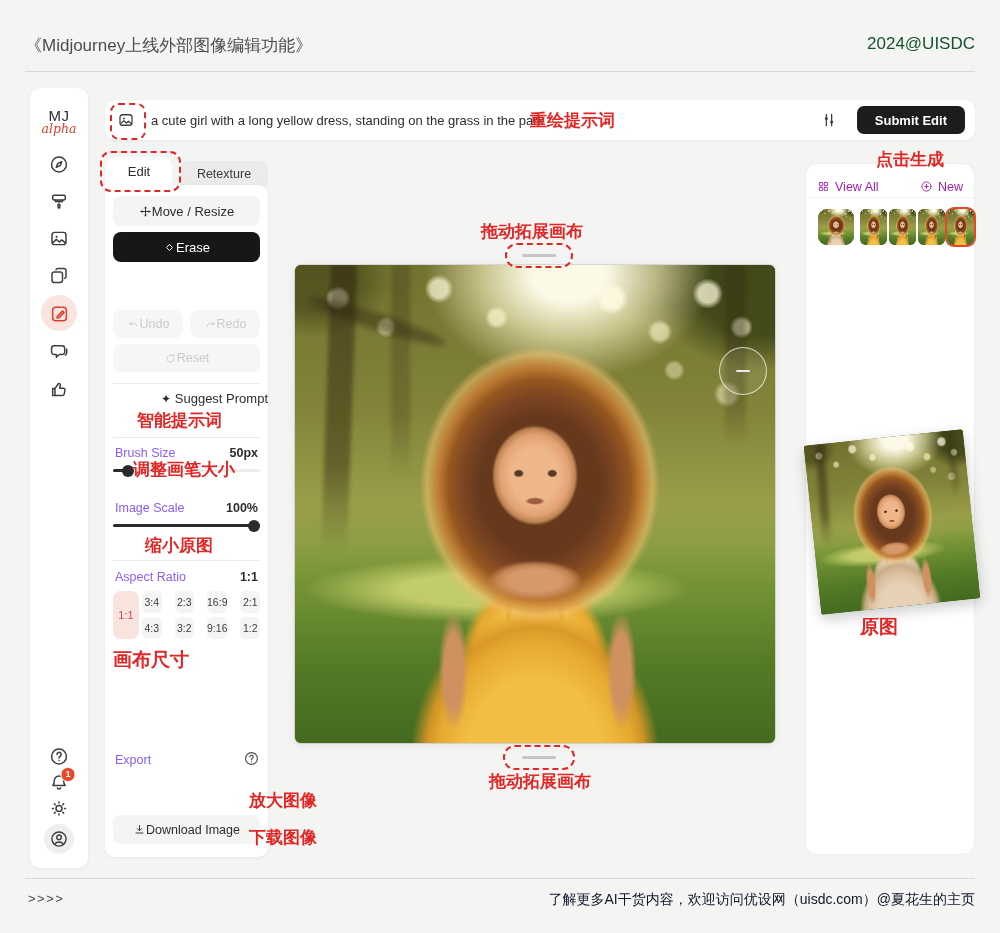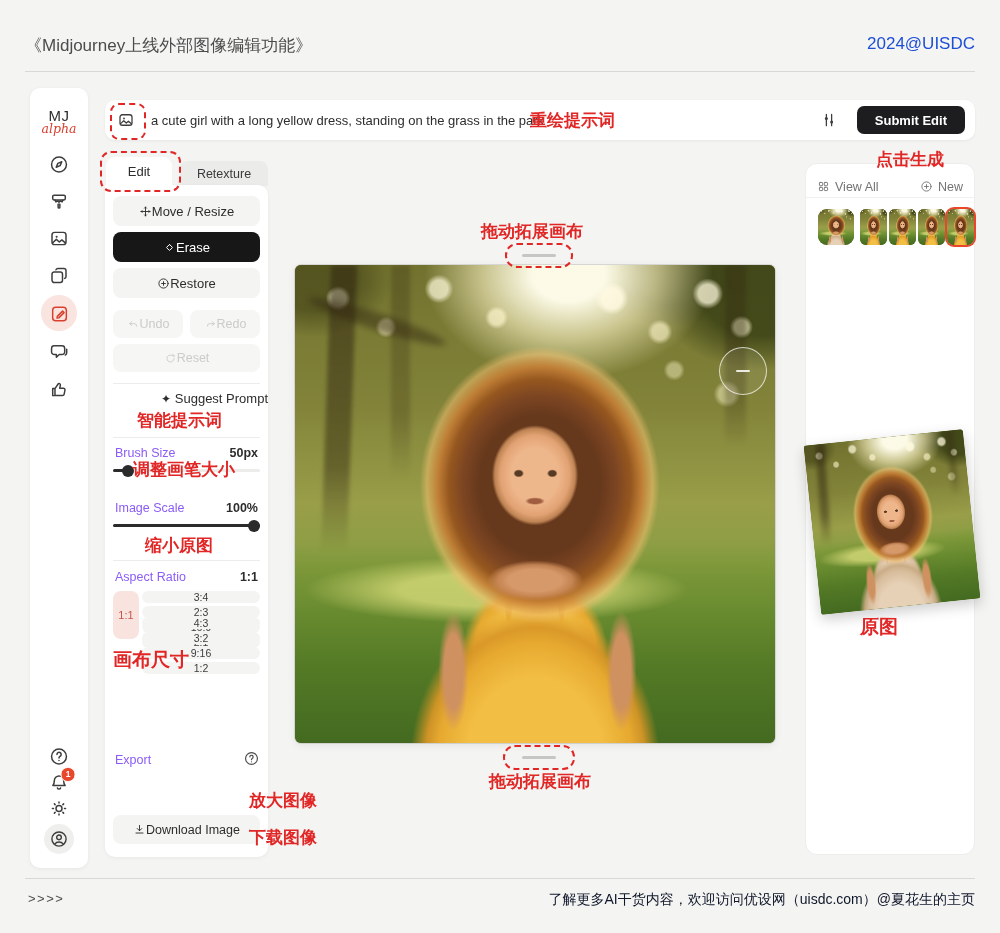--- a/index.html
+++ b/index.html
@@ -4,21 +4,21 @@
 <style>
   html,body{margin:0;padding:0;}
   body{font-family:"Liberation Sans","DejaVu Sans",sans-serif;background:#e9e9e7;}
   .page{position:relative;width:1000px;height:933px;background:#f4f4f2;overflow:hidden;}
   .abs{position:absolute;}
   svg{display:block;}
   .ic{stroke:currentColor;fill:none;stroke-width:1.7;stroke-linecap:round;stroke-linejoin:round;}
 
   
   .hd-title{left:25px;top:34px;font-size:17px;color:#4c4c4c;}
-  .hd-credit{right:25px;top:34px;font-size:17px;color:#1d4ed8;}
+  .hd-credit{right:25px;top:34px;font-size:17px;color:#14532d;}
   .hd-line{left:25px;right:25px;top:71px;height:1px;background:#d8d8d6;}
   .ft-line{left:25px;right:25px;top:878px;height:1px;background:#d8d8d6;}
   .ft-left{left:28px;top:891px;font-size:13px;color:#4c4c4c;letter-spacing:1.5px;}
   .ft-right{right:25px;top:891px;font-size:14px;color:#0f172a;}
 
   
   .ann{color:#e12626;font-weight:bold;font-size:17px;white-space:nowrap;z-index:30;}
   .dash{border:2px dashed #e12626;border-radius:12px;z-index:30;}
 
   
@@ -53,35 +53,35 @@
   .pdiv{left:8px;width:147px;height:1px;background:#ececea;}
   .prow-label{left:10px;font-size:12.5px;color:#8b5cf6;}
   .prow-val{right:10px;font-size:12.5px;color:#2d2d2d;font-weight:bold;}
   .track{left:8px;width:147px;height:3px;border-radius:2px;background:#ececea;}
   .thumbdot{position:absolute;top:50%;transform:translateY(-50%);width:12px;height:12px;border-radius:50%;background:#2b2b2b;cursor:pointer;}
   .suggest{left:0;width:100%;text-align:right;font-size:13px;color:#2d2d2d;cursor:pointer;}
   .spark{color:#2d2d2d;font-size:12px;}
   .ratio-grid{left:8px;top:406px;width:147px;height:48px;display:flex;gap:3px;}
   .r-sel{width:26px;height:48px;background:#f8e3df;color:#c4564a;border-radius:8px;font-size:11px;display:flex;align-items:center;justify-content:center;cursor:pointer;}
   .r-col{flex:1;display:flex;flex-direction:column;gap:4px;}
-  .r-row{display:flex;gap:3px;height:22px;flex-direction:column;}
+  .r-row{display:flex;gap:13px;height:22px;}
   .r-cell{flex:1;background:#f4f4f2;border-radius:6px;font-size:10.5px;color:#3c3c3c;display:flex;align-items:center;justify-content:center;cursor:pointer;}
   .help-circ{right:9px;width:15px;height:15px;color:#4c4c4c;cursor:pointer;}
 
   
   .canvas{left:295px;top:265px;width:480px;height:478px;border-radius:6px;overflow:hidden;box-shadow:0 0 0 1px rgba(0,0,0,.10),0 2px 8px rgba(0,0,0,.08);}
   .brush-cursor{left:424px;top:82px;width:46px;height:46px;border:1px solid rgba(255,255,255,.7);border-radius:50%;background:rgba(190,190,165,.14);z-index:5;}
   .brush-cursor i{position:absolute;left:50%;top:50%;width:14px;height:2px;background:rgba(255,255,255,.85);transform:translate(-50%,-50%);border-radius:1px;}
   .drag-box{height:21px;border-radius:12px;border:2.5px dashed #e12626;display:flex;align-items:center;justify-content:center;z-index:20;}
   .drag-pill{width:34px;height:3px;background:#c6c6c4;border-radius:2px;}
 
   
   .rpanel{left:805px;top:163px;width:170px;height:692px;background:#fff;border-radius:12px;border:1px solid #ededeb;box-sizing:border-box;}
   .rp-head{left:0;top:0;width:100%;height:34px;border-bottom:1px solid #f1f1ef;display:flex;align-items:center;justify-content:space-between;padding:0 11px;box-sizing:border-box;}
-  .rp-item{display:flex;align-items:flex-start;gap:5px;font-size:12.5px;color:#737373;cursor:pointer;margin-top:12px;}
+  .rp-item{display:flex;align-items:flex-start;gap:5px;font-size:12.5px;color:#a21caf;cursor:pointer;margin-top:12px;}
   .rp-item .ric{width:13px;height:13px;}
   .thumbs{left:12px;top:45px;display:flex;align-items:center;}
   .th1{width:36px;height:36px;border-radius:9px;overflow:hidden;margin-right:4px;cursor:pointer;}
   .th{width:27px;height:36px;border-radius:6px;overflow:hidden;margin-left:2px;cursor:pointer;}
   .th.sel{box-shadow:0 0 0 2px #e8472b;border-radius:7px;}
   .orig-photo{left:812px;top:437px;width:160px;height:170px;transform:rotate(-6deg);box-shadow:0 5px 14px rgba(0,0,0,.2);border-radius:3px;overflow:hidden;z-index:6;}
 
   
   .scene{position:relative;width:100%;height:100%;overflow:hidden;
     --d1:#f2be43;--d2:#e7a930;--d3:rgba(216,150,38,.92);
@@ -241,27 +241,20 @@
           <path d="M12 4v16M4 12h16M12 4l-1.8 1.8M12 4l1.8 1.8M12 20l-1.8-1.8M12 20l1.8-1.8M4 12l1.8-1.8M4 12l1.8 1.8M20 12l-1.8-1.8M20 12l-1.8 1.8"></path>
         </svg>
       <span>Move / Resize</span>
     </div>
     <div class="abs pbtn btn-dark" style="top:47px;height:30px">
       <svg class="ic bic" viewBox="0 0 24 24">
           <rect x="8" y="8" width="8" height="8" rx="1" transform="rotate(45 12 12)"></rect>
         </svg>
       <span>Erase</span>
     </div>
-    <div class="abs pbtn btn-light" style="top:83px;height:30px">
-      <svg class="ic bic" viewBox="0 0 24 24">
-          <circle cx="12" cy="12" r="8.5"></circle>
-          <path d="M12 8.5v7M8.5 12h7"></path>
-        </svg>
-      <span>Restore</span>
-    </div>
 
     <div class="abs pbtn btn-dis" style="top:125px;height:28px;width:70px;font-size:12.5px">
       <svg class="ic bic" viewBox="0 0 24 24">
           <path d="M8.5 7L5 10.5 8.5 14"></path>
           <path d="M5 10.5h8.5a4.5 4.5 0 014.5 4.5"></path>
         </svg>
       <span>Undo</span>
     </div>
     <div class="abs pbtn btn-dis" style="top:125px;left:85px;height:28px;width:70px;font-size:12.5px">
       <svg class="ic bic" viewBox="0 0 24 24">

